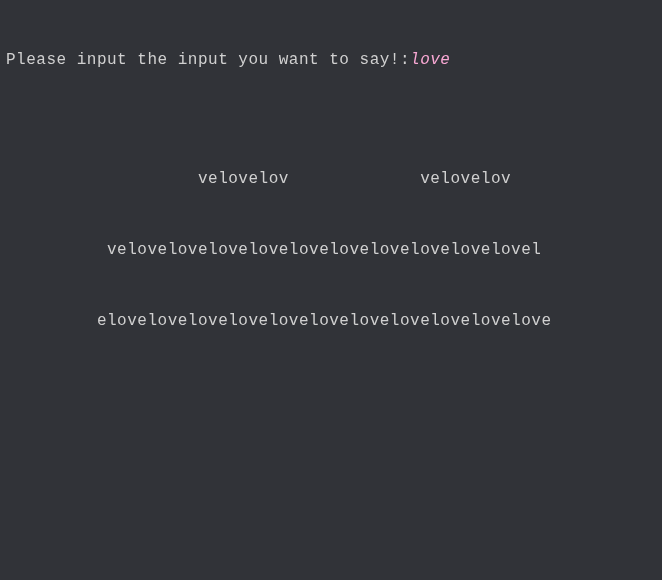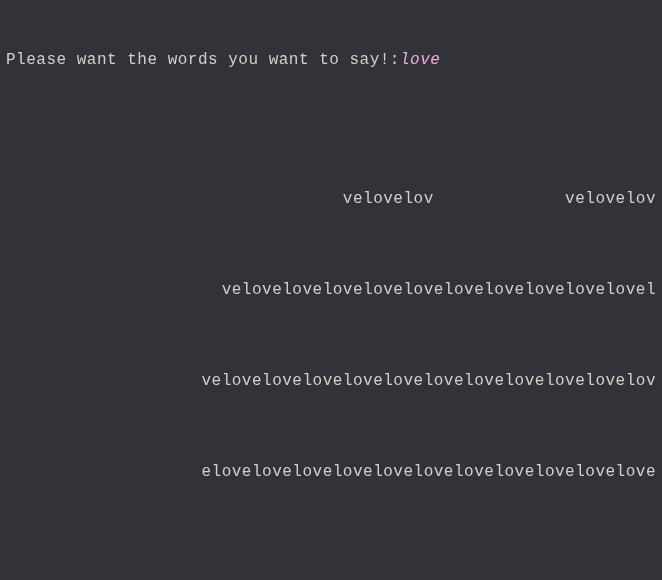--- a/index.html
+++ b/index.html
@@ -28,36 +28,34 @@
     }
     .prompt-text {
       color: #d0d0d0;
     }
     .input-text {
       color: #f9a8d4;
       font-style: italic;
     }
     .heart-line {
       color: #d0d0d0;
-      text-align: right;
-      margin-top: 20px;
+      text-align: left;
     }
     .heart-container {
       padding-left: 0;
     }
   </style>
 </head>
 <body>
 
 <div class="terminal">
-  <div class="prompt-line"><span class="prompt-text">Please want the words you want to say!:</span><span class="input-text">love</span></div>
+  <div class="prompt-line"><span class="prompt-text">Please input the input you want to say!:</span><span class="input-text">love</span></div>
   <div class="heart-container">
     <div class="heart-line">                   velovelov             velovelov</div>
     <div class="heart-line">          velovelovelovelovelovelovelovelovelovelovel</div>
-    <div class="heart-line">         velovelovelovelovelovelovelovelovelovelovelov</div>
     <div class="heart-line">         elovelovelovelovelovelovelovelovelovelovelove</div>
     
     
     
     
     
     
     
     
     

